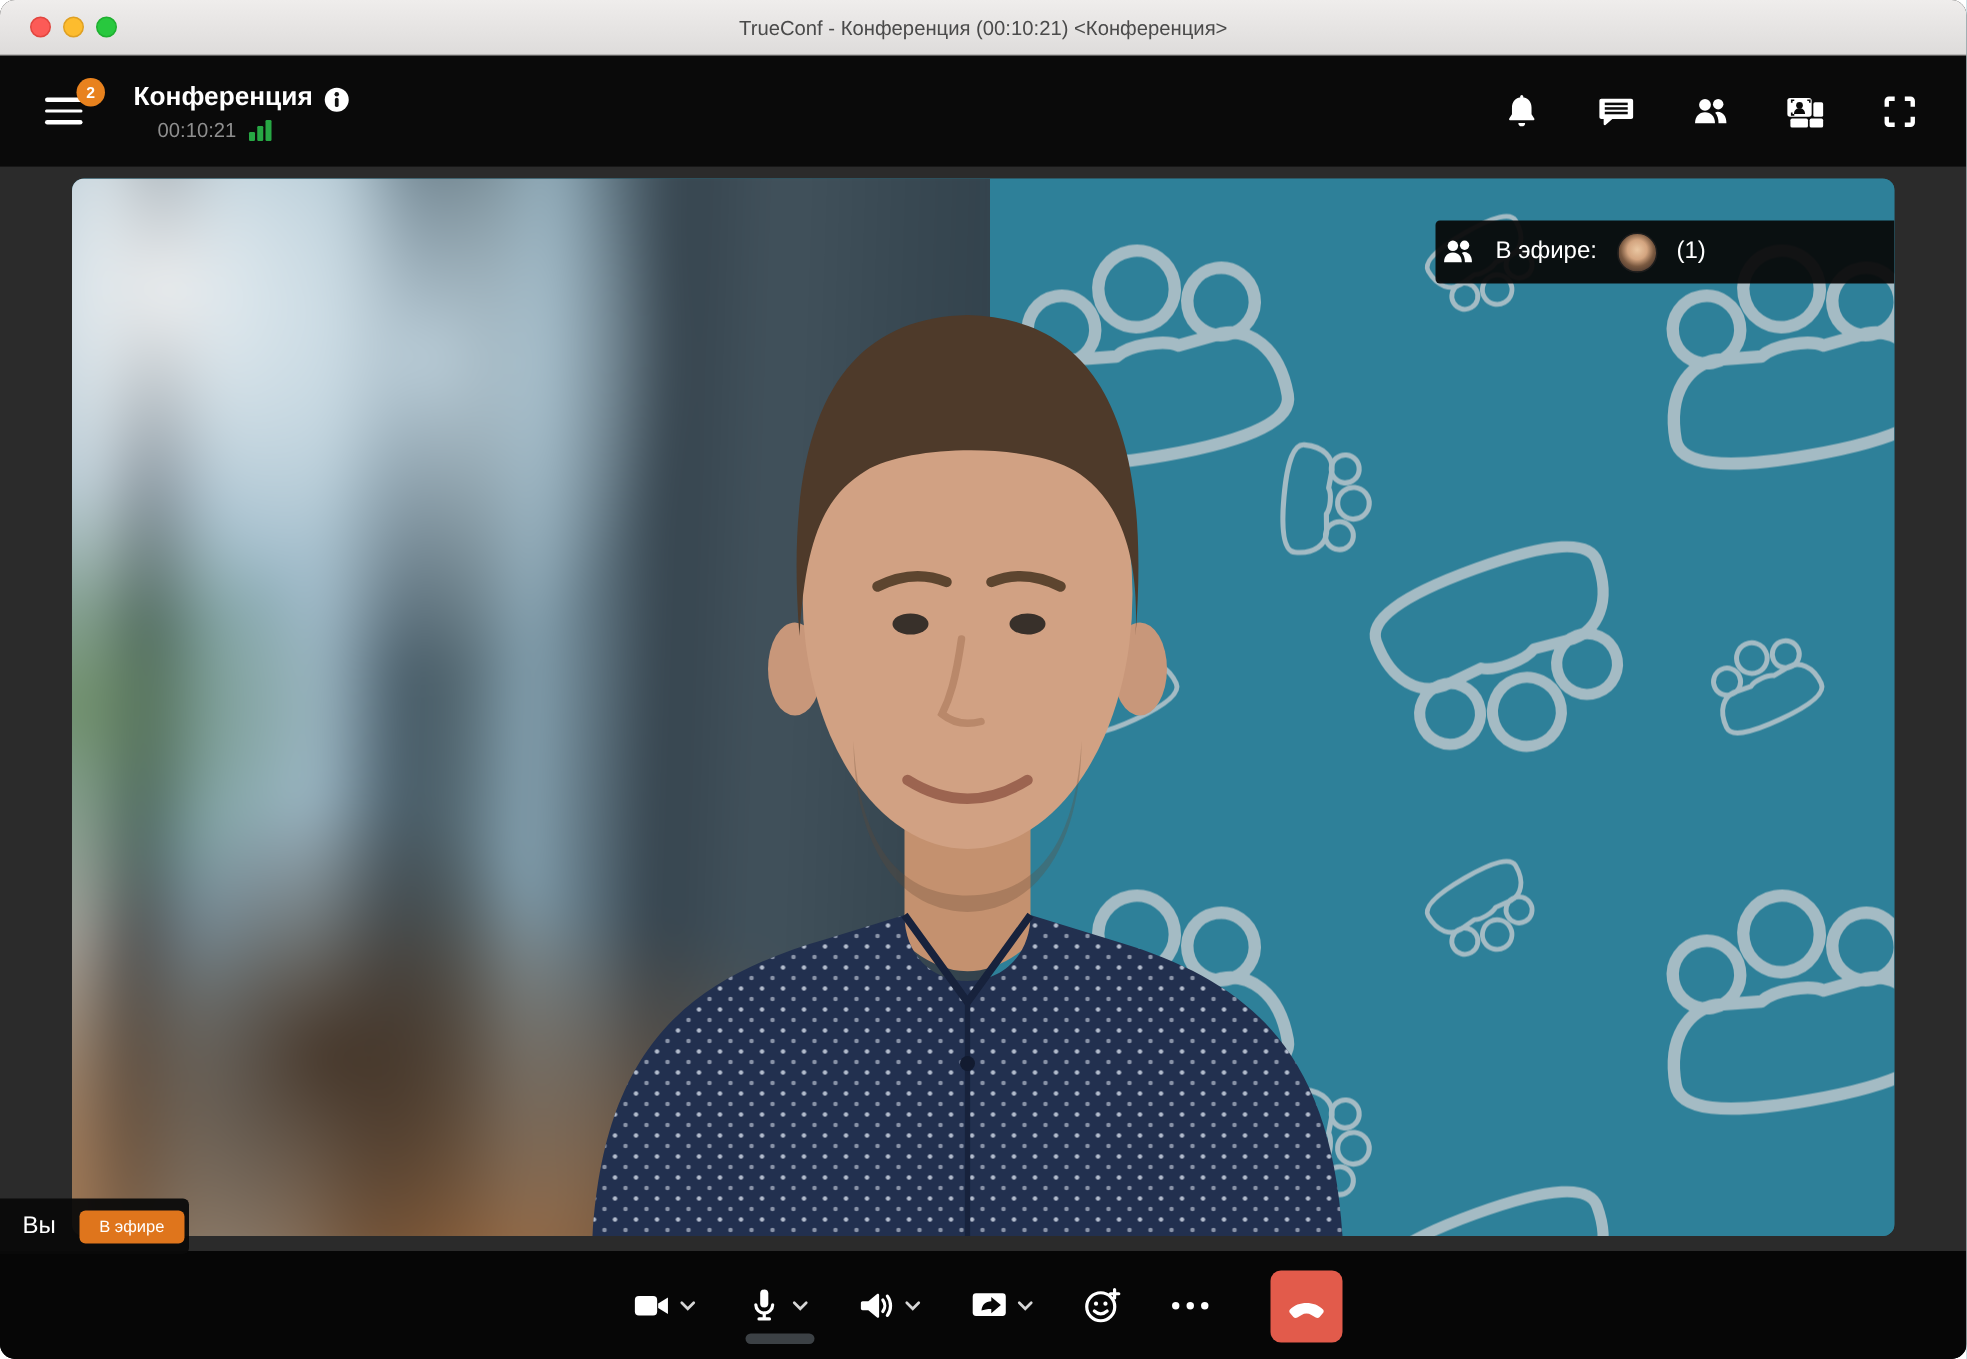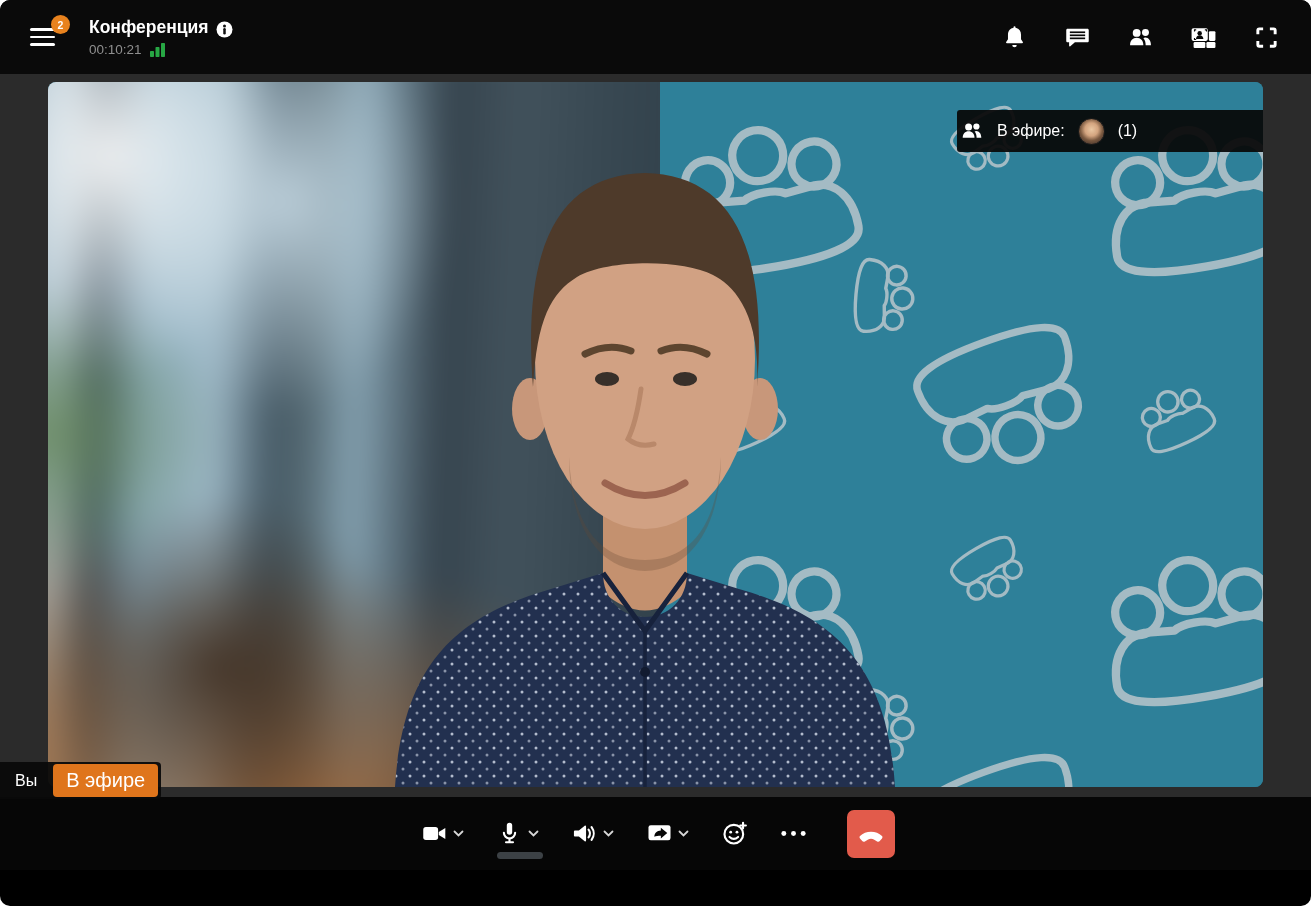--- a/index.html
+++ b/index.html
@@ -30,21 +30,21 @@
   .menu-bars { display:flex; flex-direction:column; gap:4.5px; }
   .menu-bars i { display:block; width:25px; height:2.8px; background:#fff; border-radius:2px; }
   .menu-badge {
     position:absolute; top:-7px; right:-11px; width:19px; height:19px; border-radius:50%;
     background:var(--c-accent_orange,#E8821E); color:#fff; font-size:10.5px; font-weight:700;
     display:flex; align-items:center; justify-content:center;
   }
   .conf-block { margin-left:30px; display:flex; flex-direction:column; gap:3px; }
   .conf-row1 { display:flex; align-items:flex-end; gap:8px; }
   .conf-title { color:#fff; font-size:17.5px; font-weight:700; }
-  .conf-row2 { display:flex; align-items:center; gap:7px; }
+  .conf-row2 { display:flex; align-items:center; gap:7px;margin-left:16px; }
   .conf-timer { color:#8f8f8f; font-size:13.5px; }
   .header-spacer { flex:1; }
   .header-icons { display:flex; align-items:center; gap:30px; padding-right:2px; }
   .hbtn { background:none; border:none; cursor:pointer; padding:3px; color:#fff; display:flex; }
   .hbtn svg { width:27px; height:27px; }
   
   .stage { position:relative; height:723px; background:#2b2b2b; }
   .video {
     position:absolute; left:48px; top:8px; width:1215px; height:705px;
     border-radius:8px; overflow:hidden; background:var(--c-teal,#2E8099);
@@ -77,21 +77,21 @@
     border:1px solid #1c1c1c; box-sizing:border-box;
   }
   
   .self-label {
     position:absolute; left:0; top:688px; height:37px; z-index:4;
     background:rgba(10,10,10,.94); border-radius:0 4px 4px 0;
     display:flex; align-items:center; gap:16px; padding:0 3px 0 15px;
     color:#fff; font-size:16px;
   }
   .self-badge {
-    background:var(--c-badge_orange,#DF751C); color:#fff; font-size:20px;
+    background:var(--c-badge_orange,#DF751C); color:#fff; font-size:11px;
     padding:5px 13px; border-radius:4px;
   }
   
   .controls {
     height:73px; background:#060606; display:flex; align-items:center;
     justify-content:center; gap:24px;
   }
   .ctrl {
     background:none; border:none; cursor:pointer; color:#fff;
     display:flex; align-items:center; gap:5px; padding:4px; position:relative;
@@ -109,20 +109,28 @@
     background:var(--c-hangup_red,#E25B4B); display:flex; align-items:center; justify-content:center;
     margin-left:12px;
   }
   .hangup-btn svg { width:30px; height:30px; }
 </style>
 </head>
 <body>
 
 <div class="window">
 
+  <div class="titlebar">
+    <div class="traffic">
+      <span class="light red"></span>
+      <span class="light yellow"></span>
+      <span class="light green"></span>
+    </div>
+    <span class="titlebar-text">TrueConf - Конференция (00:10:21) &lt;Конференция&gt;</span>
+  </div>
 
   <div class="appheader">
     <button class="menu-btn">
       <span class="menu-bars">
           <i></i>
           <i></i>
           <i></i>
         </span>
       <span class="menu-badge">2</span>
     </button>

